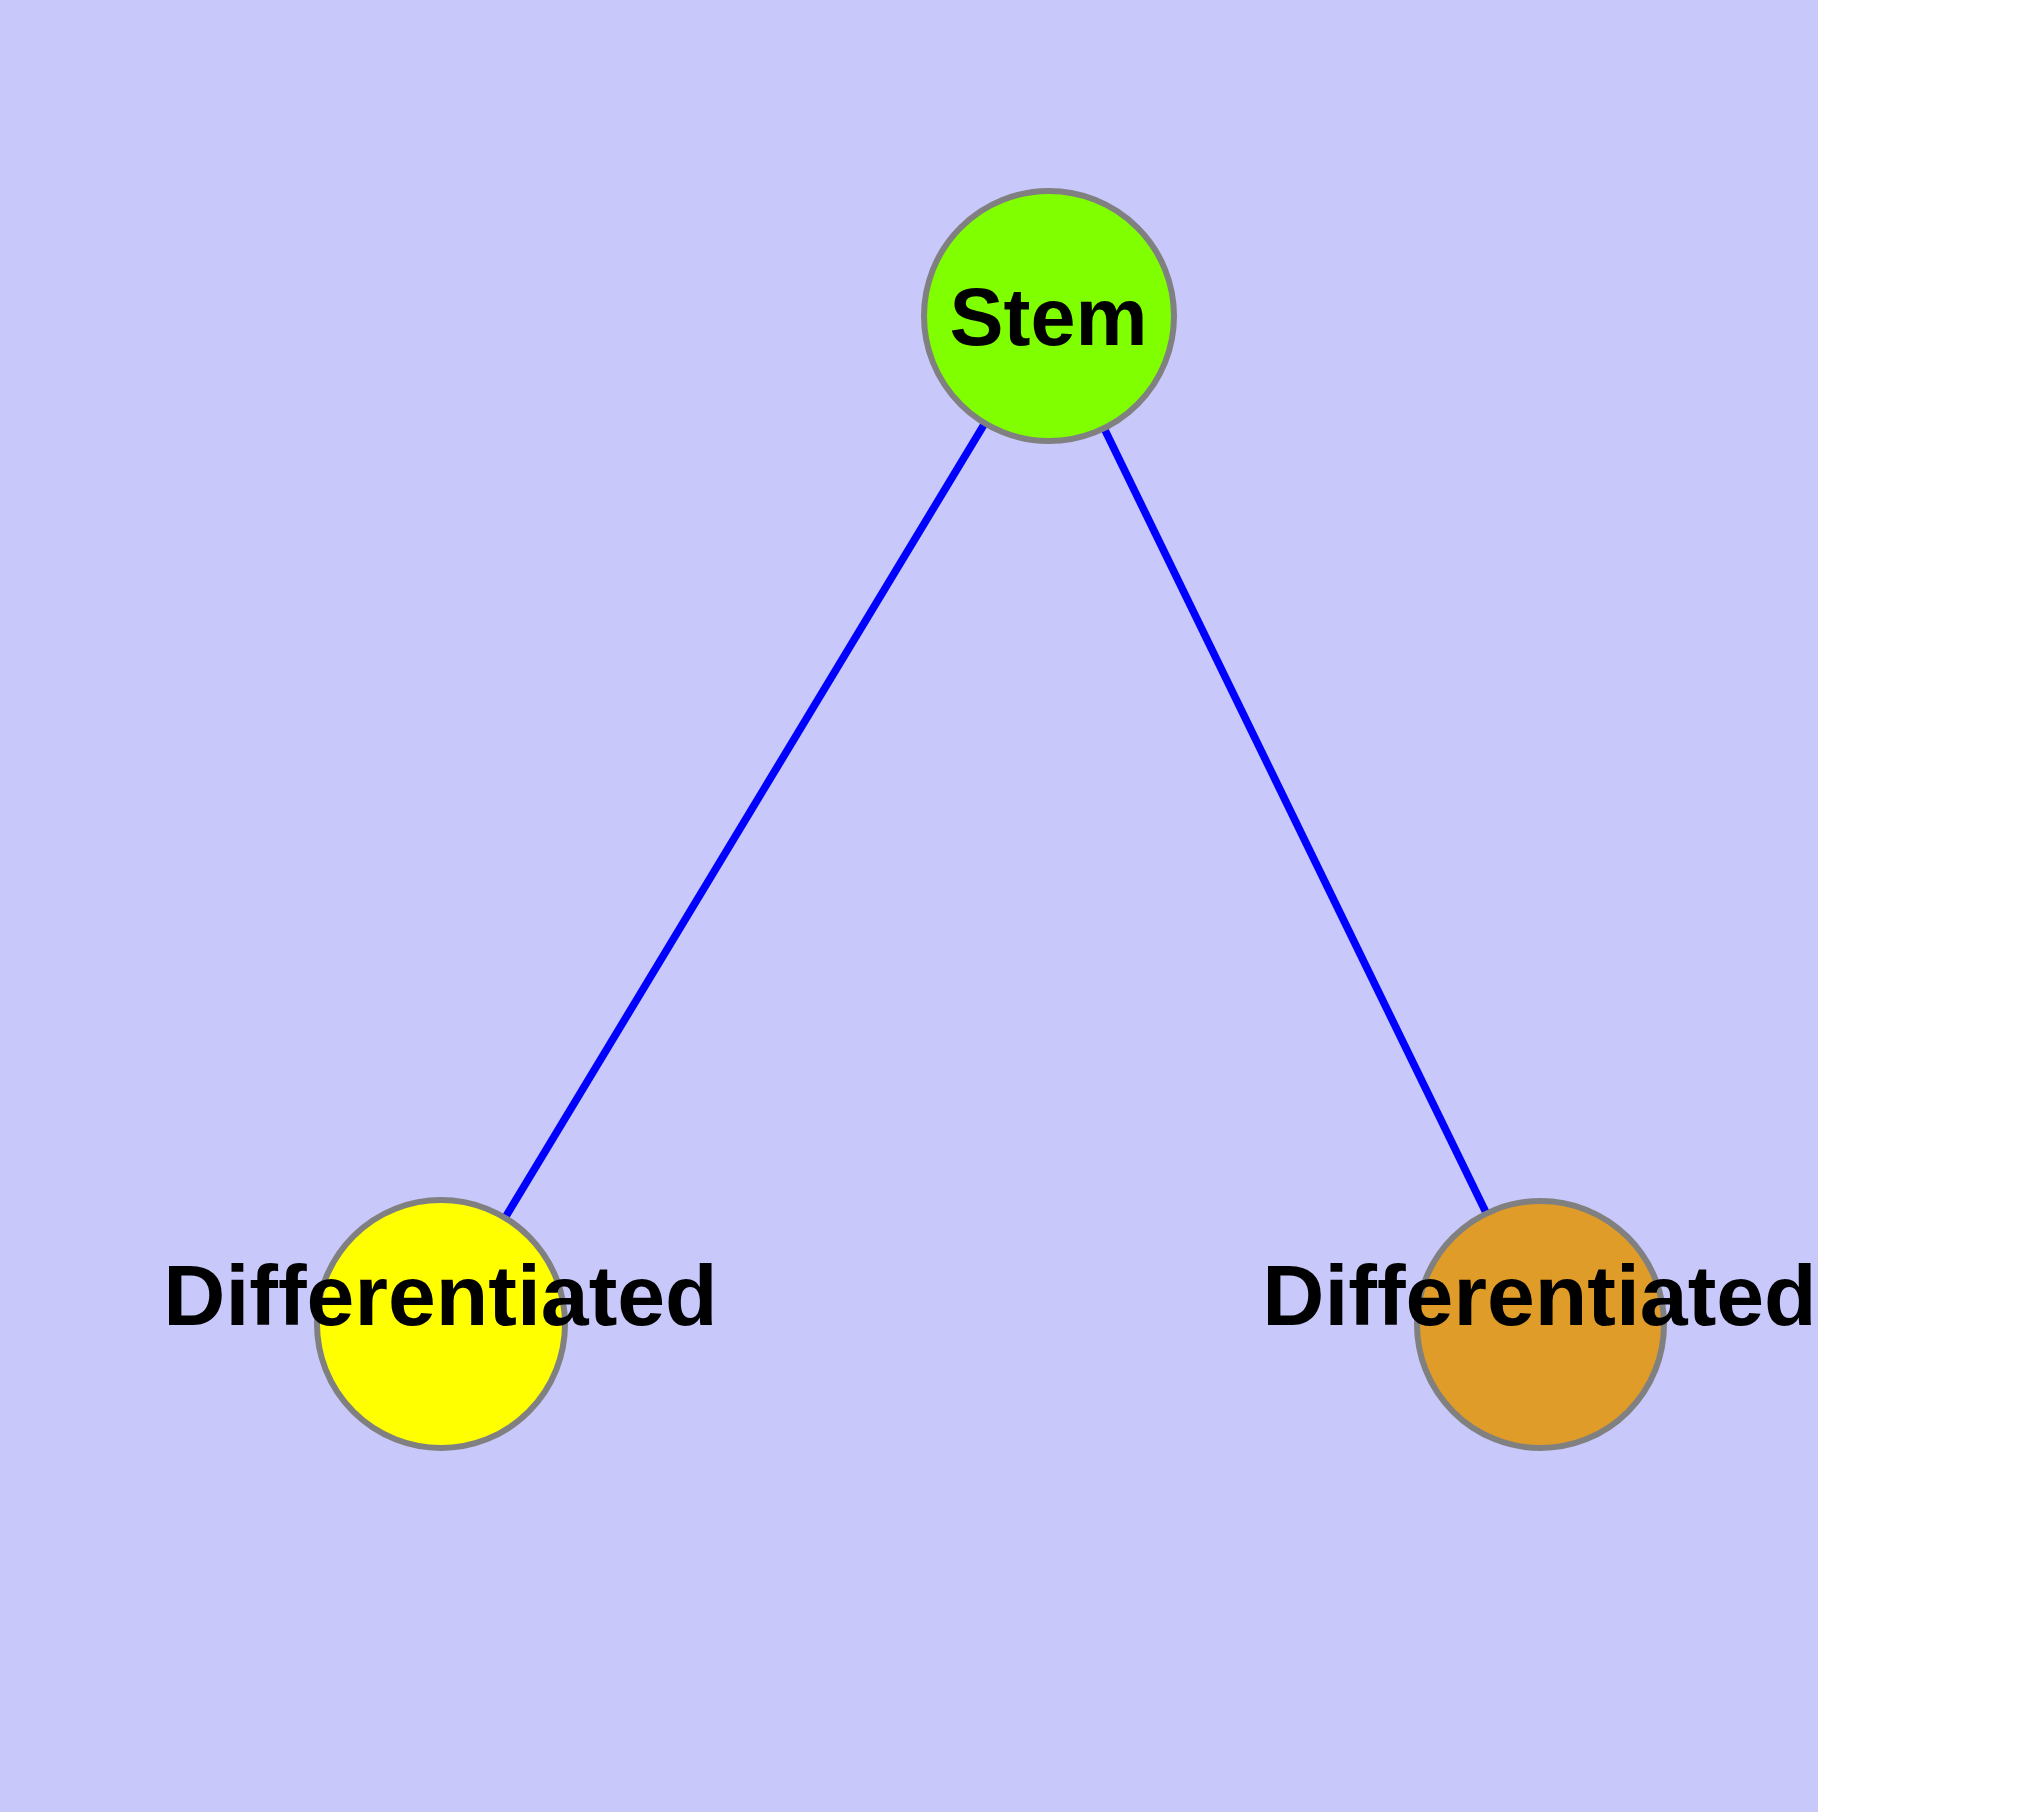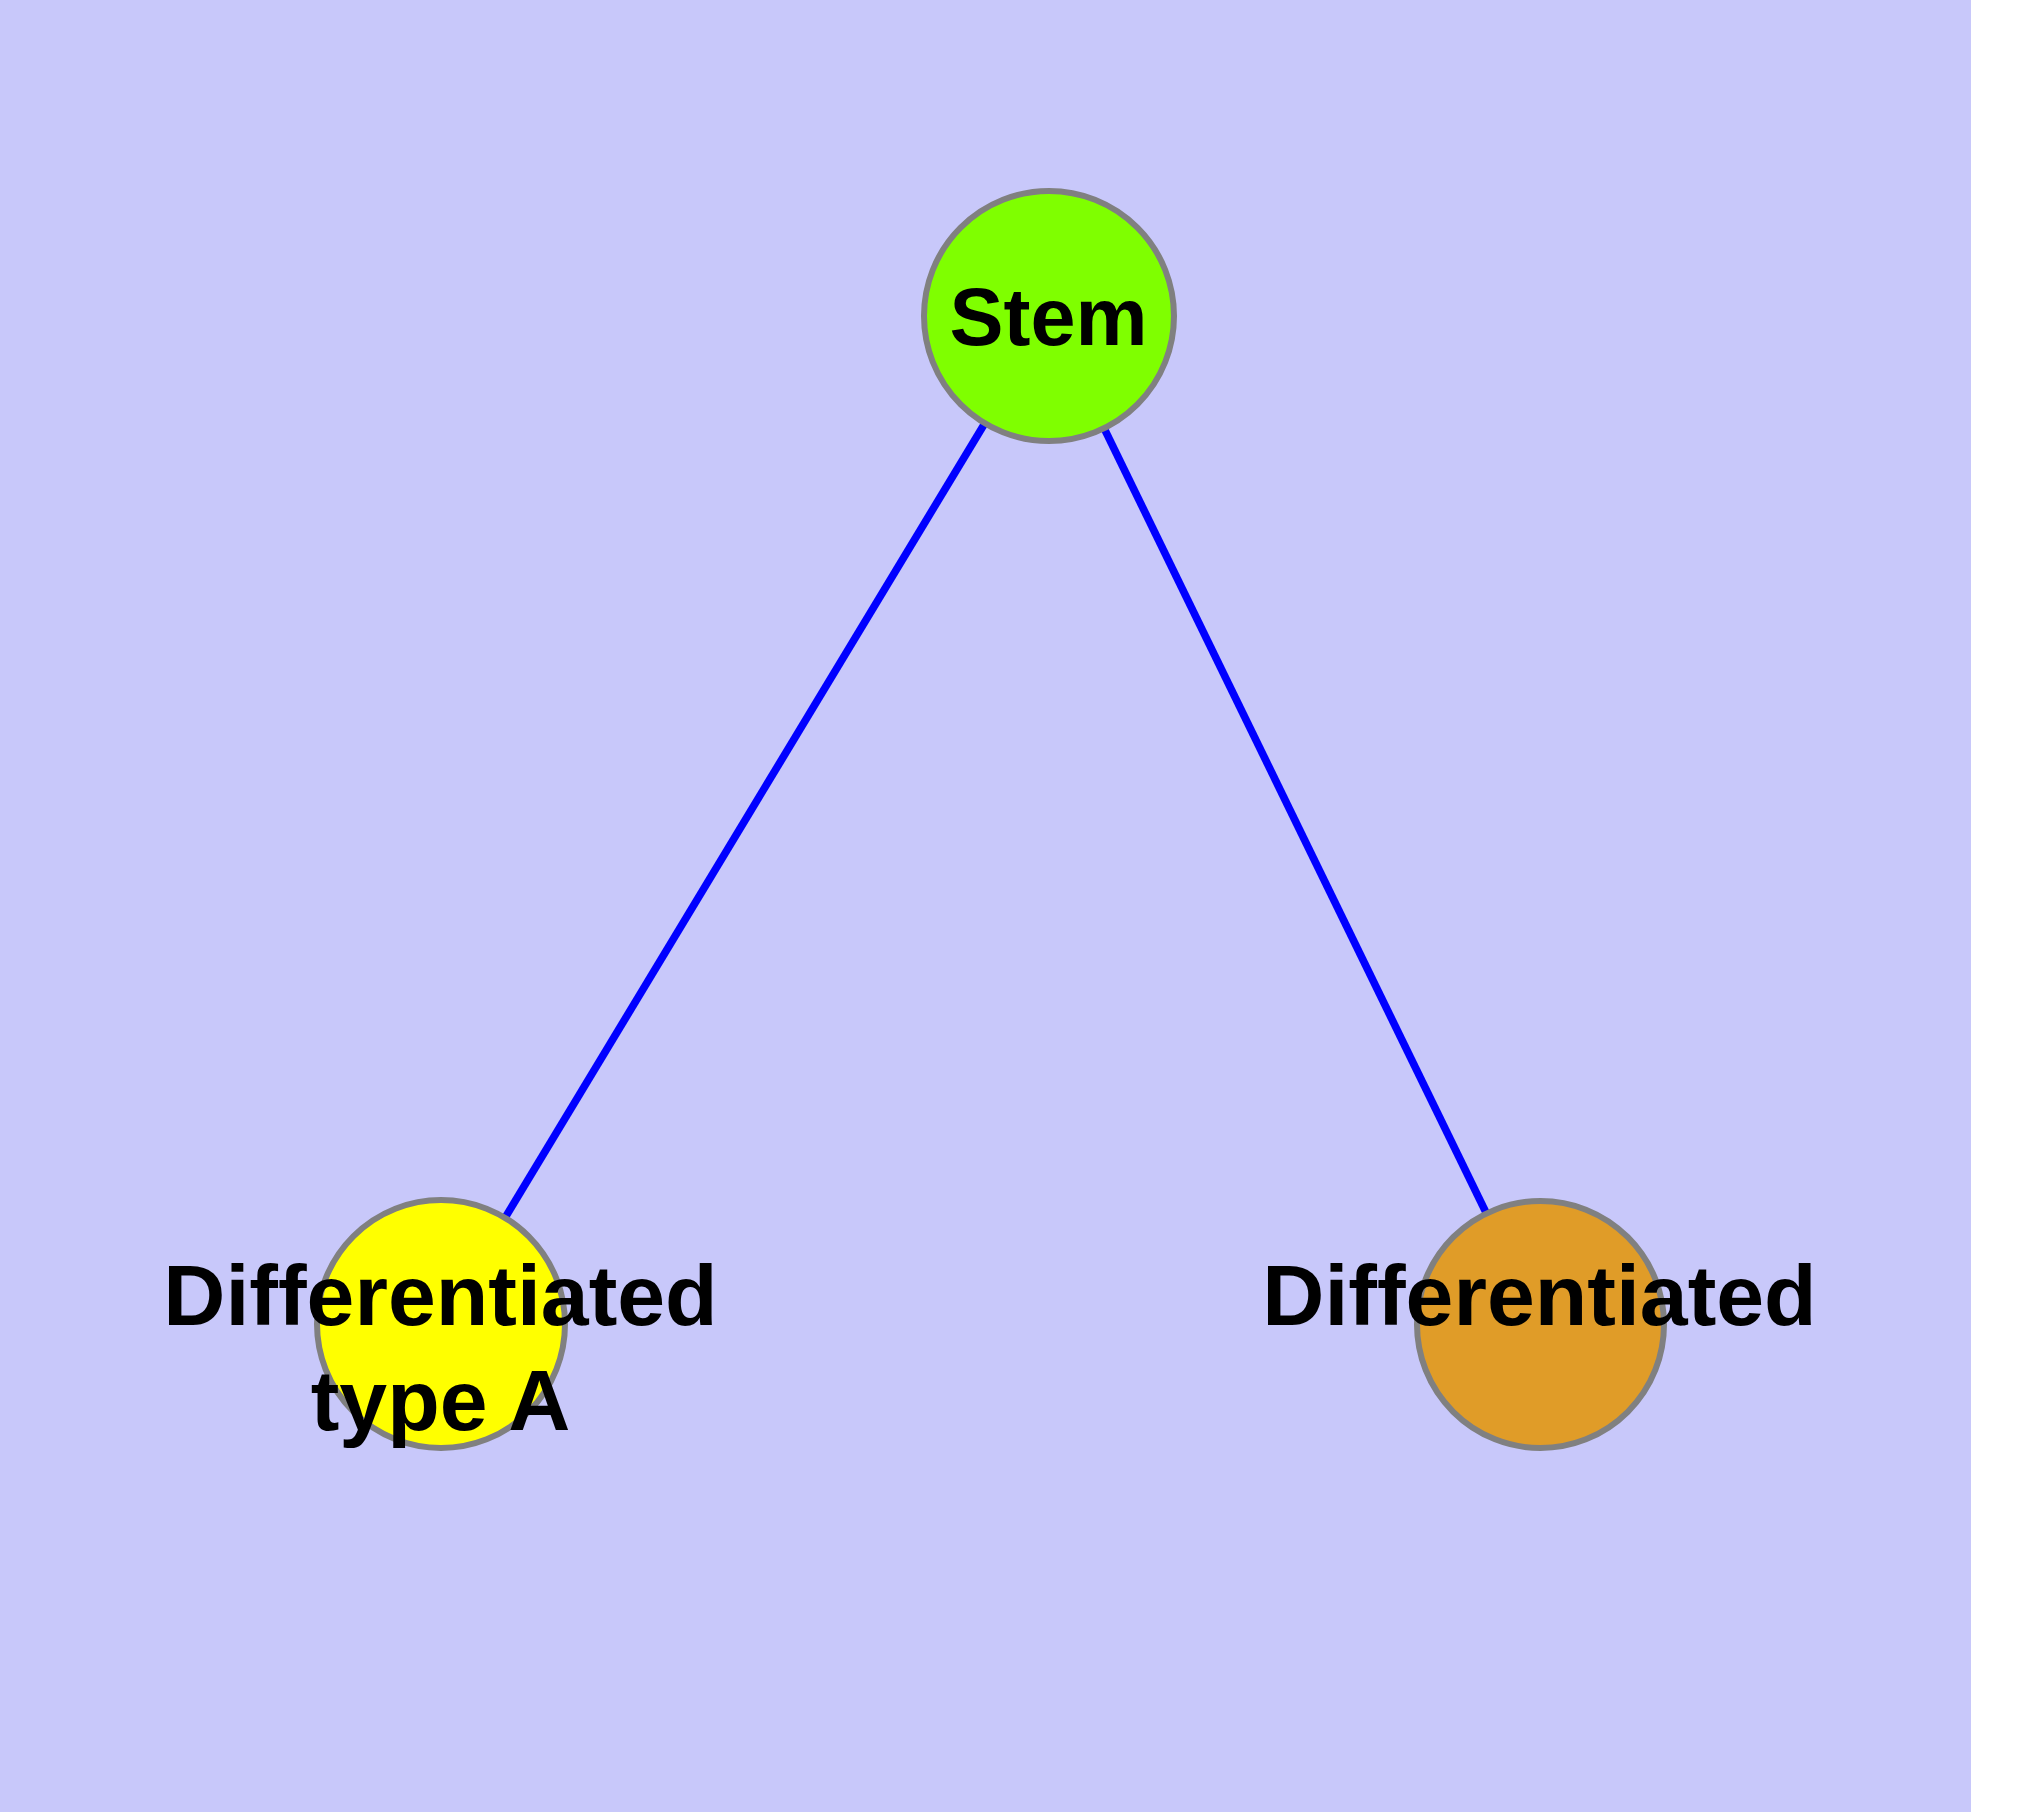--- a/index.html
+++ b/index.html
@@ -8,21 +8,21 @@
     padding: 0;
   }
   body {
     width: 2021px;
     height: 1812px;
     overflow: hidden;
     font-family: "Liberation Sans", sans-serif;
   }
   #graph-canvas {
     position: relative;
-    width: 1971px;
+    width: 1818px;
     height: 1812px;
     background: #c8c8fa;
   }
   #edge-layer {
     position: absolute;
     left: 0;
     top: 0;
     width: 2021px;
     height: 1812px;
     z-index: 1;
@@ -121,21 +121,20 @@
     <div class="node-circle" style="background: rgb(127, 255, 0); border-color: rgb(128, 128, 128);"></div>
     <div class="node-label" style="color: rgb(0, 0, 0);">
       <div>Stem</div>
     </div>
   </div>
 
   <div class="node" id="node-diff-a">
     <div class="node-circle" style="background: rgb(255, 255, 0); border-color: rgb(128, 128, 128);"></div>
     <div class="node-label" style="color: rgb(0, 0, 0);">
       <div>Differentiated</div>
-      <div>type A</div>
     </div>
   </div>
 
   <div class="node" id="node-diff-b">
     <div class="node-circle" style="background: rgb(224, 156, 40); border-color: rgb(128, 128, 128);"></div>
     <div class="node-label" style="color: rgb(0, 0, 0);">
       <div>Differentiated</div>
     </div>
   </div>
 

